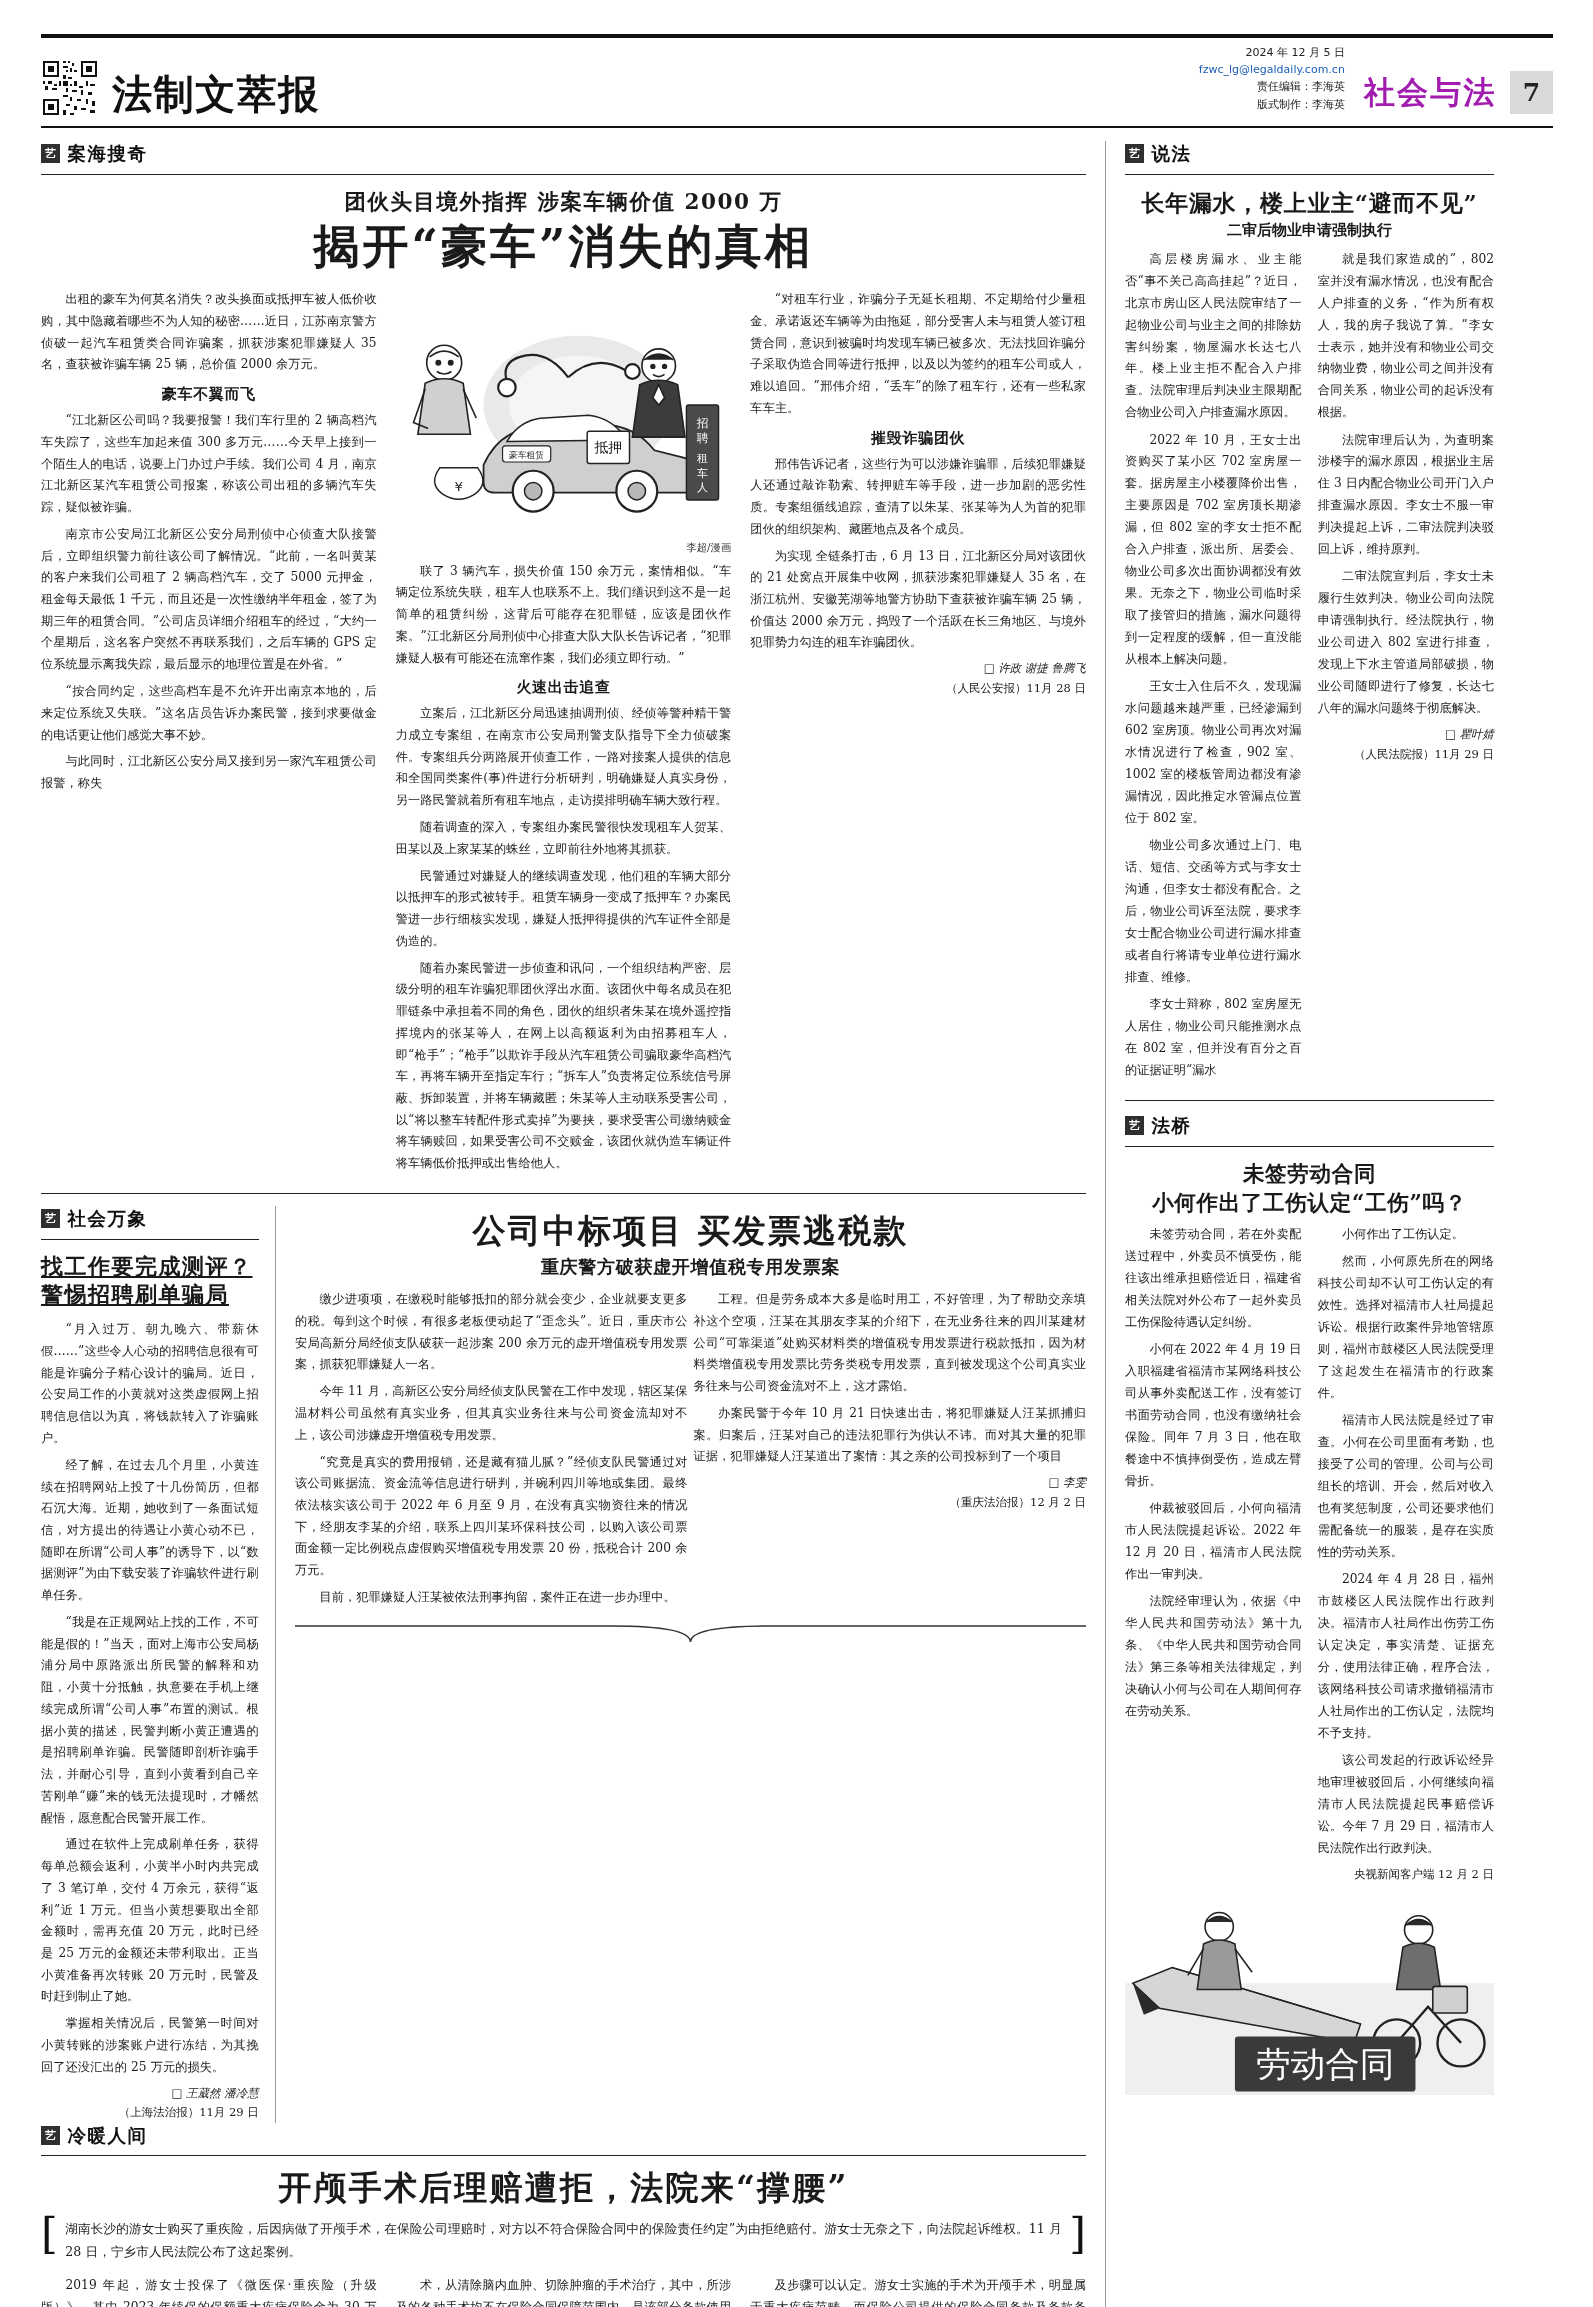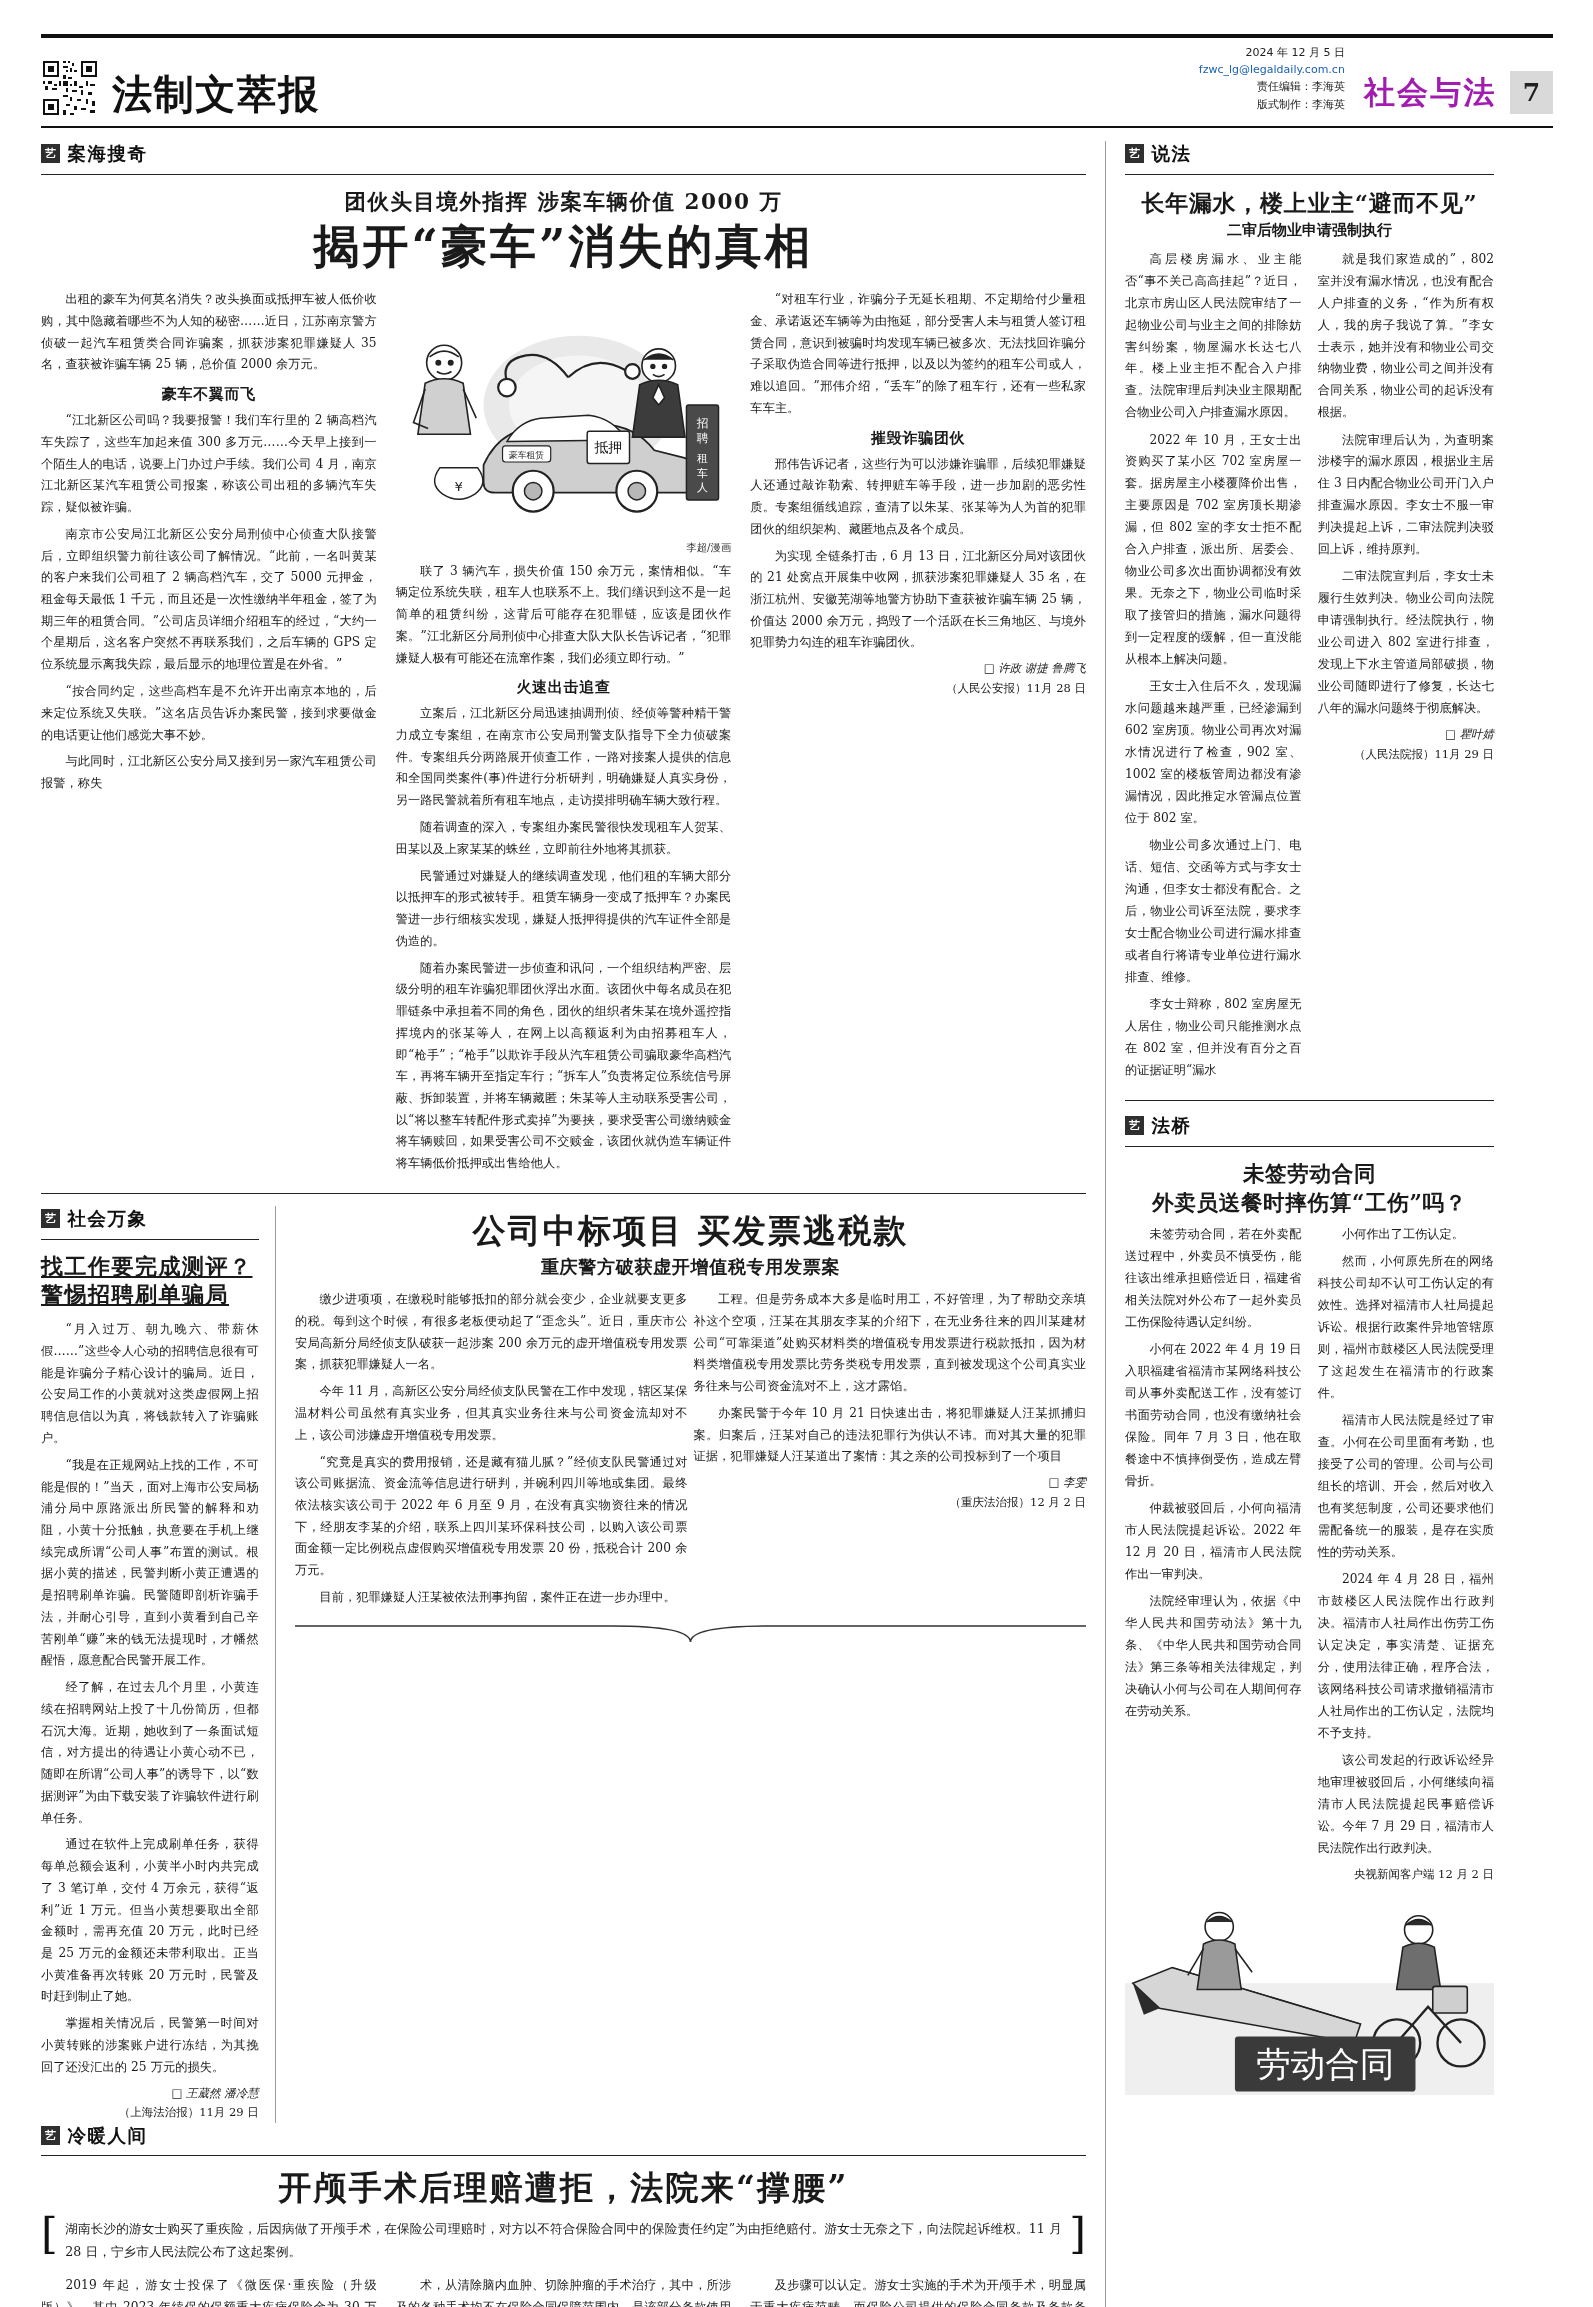--- a/index.html
+++ b/index.html
@@ -288,22 +288,22 @@
 
           <div style="width:235px;flex:0 0 auto;border-right:0.7px solid #9a9a9a;padding-right:16.3px;box-sizing:border-box;">
             <div class="tag">
               <div class="tag-mark">艺</div>
               <div class="tag-text">社会万象</div>
             </div>
             <div class="tag-rule"></div>
             <div class="headline-md" style="white-space:pre-line;text-align:left;font-size:22px;">找工作要完成测评？
 警惕招聘刷单骗局</div>
             <p class="t">“月入过万、朝九晚六、带薪休假……”这些令人心动的招聘信息很有可能是诈骗分子精心设计的骗局。近日，公安局工作的小黄就对这类虚假网上招聘信息信以为真，将钱款转入了诈骗账户。</p>
+            <p class="t">经了解，在过去几个月里，小黄连续在招聘网站上投了十几份简历，但都石沉大海。近期，她收到了一条面试短信，对方提出的待遇让小黄心动不已，随即在所谓“公司人事”的诱导下，以“数据测评”为由下载安装了诈骗软件进行刷单任务。</p>
             <p class="t">“我是在正规网站上找的工作，不可能是假的！”当天，面对上海市公安局杨浦分局中原路派出所民警的解释和劝阻，小黄十分抵触，执意要在手机上继续完成所谓“公司人事”布置的测试。根据小黄的描述，民警判断小黄正遭遇的是招聘刷单诈骗。民警随即剖析诈骗手法，并耐心引导，直到小黄看到自己辛苦刚单“赚”来的钱无法提现时，才幡然醒悟，愿意配合民警开展工作。</p>
-            <p class="t">经了解，在过去几个月里，小黄连续在招聘网站上投了十几份简历，但都石沉大海。近期，她收到了一条面试短信，对方提出的待遇让小黄心动不已，随即在所谓“公司人事”的诱导下，以“数据测评”为由下载安装了诈骗软件进行刷单任务。</p>
             <p class="t">通过在软件上完成刷单任务，获得每单总额会返利，小黄半小时内共完成了 3 笔订单，交付 4 万余元，获得“返利”近 1 万元。但当小黄想要取出全部金额时，需再充值 20 万元，此时已经是 25 万元的金额还未带利取出。正当小黄准备再次转账 20 万元时，民警及时赶到制止了她。</p>
             <p class="t">掌握相关情况后，民警第一时间对小黄转账的涉案账户进行冻结，为其挽回了还没汇出的 25 万元的损失。</p>
             <div class="byline">
               <div class="sq">□ 王葳然 潘冷慧</div>
               <div>（上海法治报）11月 29 日</div>
             </div>
           </div>
 
           <div style="flex:1 1 auto;min-width:0;">
             <div class="headline-lg">公司中标项目  买发票逃税款</div>
@@ -394,21 +394,21 @@
 
         <div class="hr-dark"></div>
 
         <div class="tag">
           <div class="tag-mark">艺</div>
           <div class="tag-text">法桥</div>
         </div>
         <div class="tag-rule"></div>
 
         <div class="r-title" style="white-space:pre-line;font-size:21.5px;">未签劳动合同
-外卖员送餐时摔伤算“工伤”吗？</div>
+小何作出了工伤认定“工伤”吗？</div>
 
         <div class="r-two r-body" style="margin-top:7.4px;">
           <div class="bcol">
             <p>未签劳动合同，若在外卖配送过程中，外卖员不慎受伤，能往该出维承担赔偿近日，福建省相关法院对外公布了一起外卖员工伤保险待遇认定纠纷。</p>
             <p>小何在 2022 年 4 月 19 日入职福建省福清市某网络科技公司从事外卖配送工作，没有签订书面劳动合同，也没有缴纳社会保险。同年 7 月 3 日，他在取餐途中不慎摔倒受伤，造成左臂骨折。</p>
             <p>仲裁被驳回后，小何向福清市人民法院提起诉讼。2022 年 12 月 20 日，福清市人民法院作出一审判决。</p>
             <p>法院经审理认为，依据《中华人民共和国劳动法》第十九条、《中华人民共和国劳动合同法》第三条等相关法律规定，判决确认小何与公司在人期间何存在劳动关系。</p>
           </div>
           <div class="bcol">
             <p>小何作出了工伤认定。</p>

